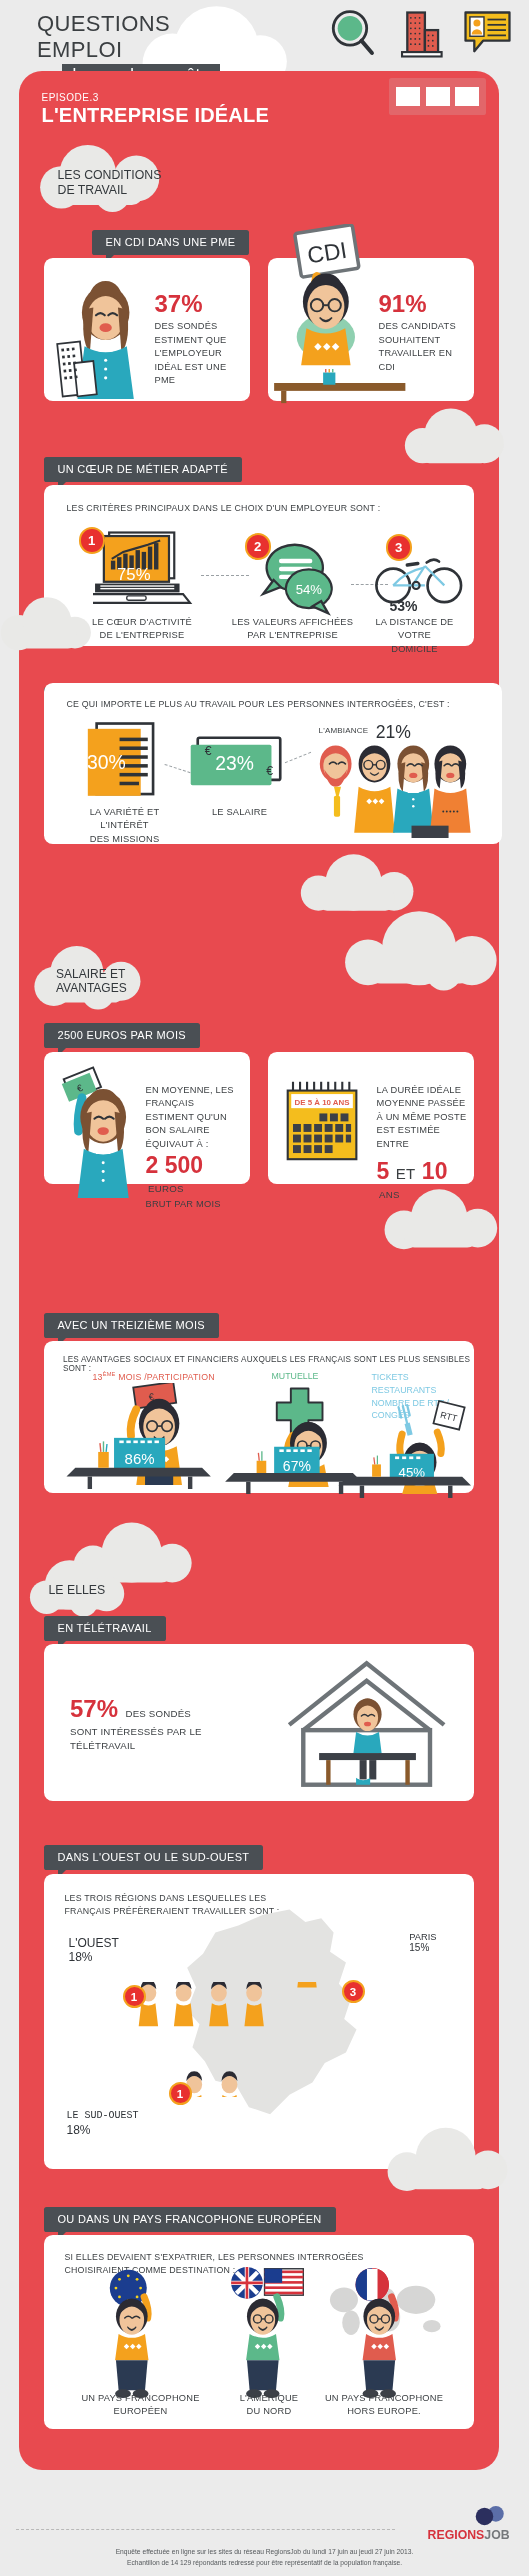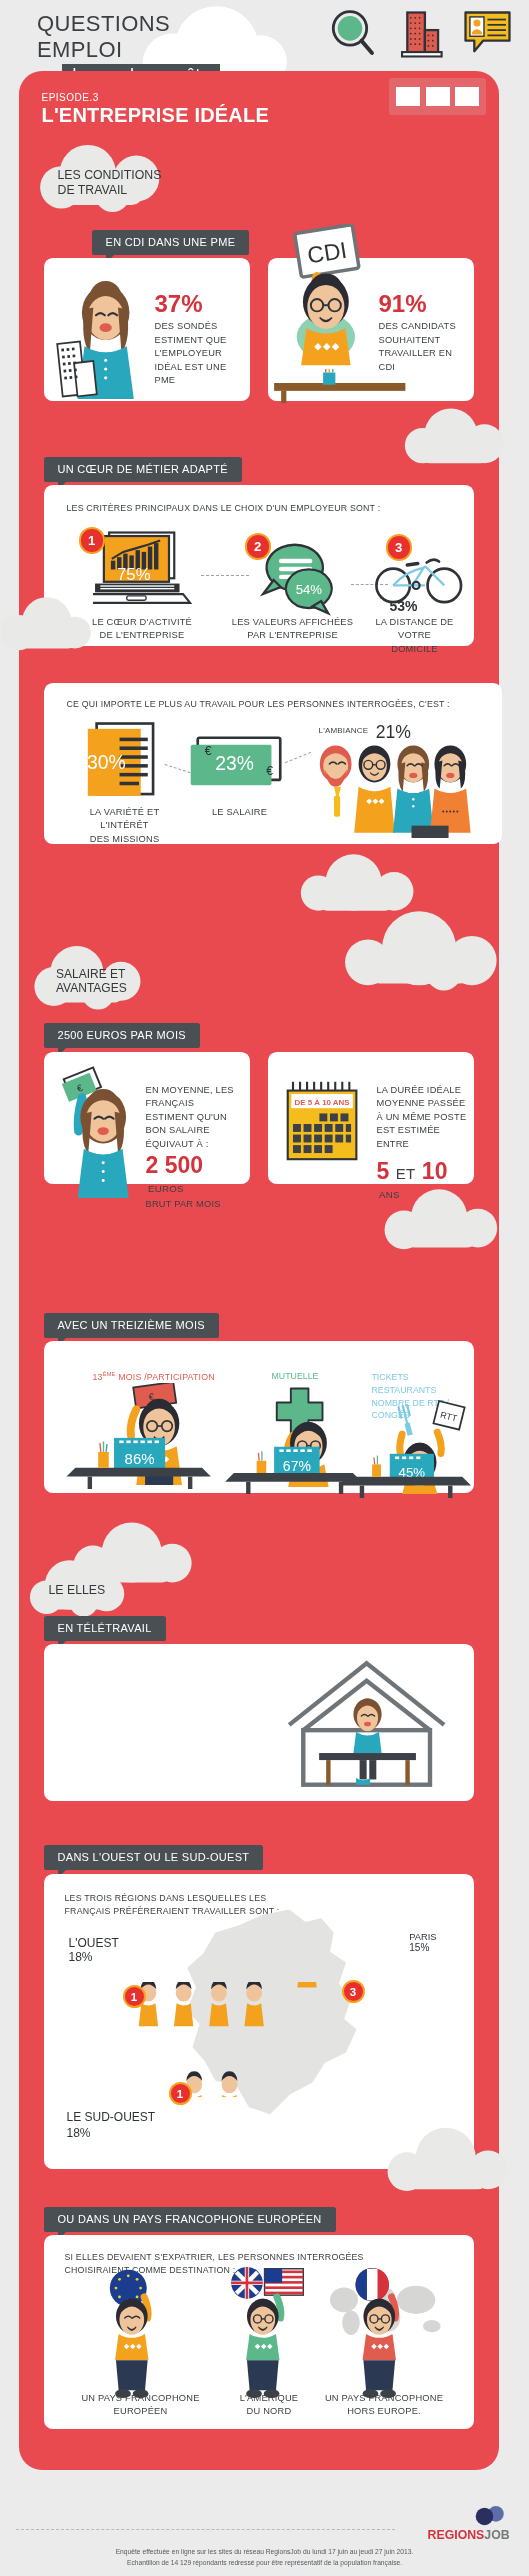--- a/index.html
+++ b/index.html
@@ -578,20 +578,21 @@
     <svg width="132" height="74" style="position:absolute;right:-7px;top:1113px;" viewBox="0 0 150 84">
       <circle cx="74" cy="38" r="32" fill="#e9e9e7"></circle>
       <circle cx="118" cy="50" r="22" fill="#e9e9e7"></circle>
       <circle cx="34" cy="52" r="22" fill="#e9e9e7"></circle>
       <rect x="34" y="42" width="84" height="30" rx="12" fill="#e9e9e7"></rect>
     </svg>
 
     <div class="tag" style="left:25px;top:1242px;">AVEC UN TREIZIÈME MOIS</div>
 
     <div class="panel" style="left:25px;top:1270px;width:430px;height:152px;">
+      <div class="lead" style="position:absolute;left:19.4px;top:14px;font-size:8.2px;">LES AVANTAGES SOCIAUX ET FINANCIERS AUXQUELS  LES FRANÇAIS SONT  LES PLUS SENSIBLES SONT :</div>
 
       <div style="position:absolute;left:49px;top:30px;font-size:8.8px;color:#e05c4e;letter-spacing:0.2px;">
         <span>13</span><sup style="font-size:5.7px;">ÈME</sup><span> MOIS /PARTICIPATION</span>
       </div>
       <div style="position:absolute;left:228px;top:30px;font-size:8.8px;color:#5cb88a;">MUTUELLE</div>
       <div style="position:absolute;left:328px;top:30px;font-size:8.8px;color:#7ec9e3;line-height:1.45;">
         <div>TICKETS RESTAURANTS</div>
         <div>NOMBRE DE RTT / CONGÉS</div>
       </div>
 
@@ -719,20 +720,25 @@
         <circle cx="28" cy="42" r="19" fill="#e9e9e7"></circle>
         <circle cx="70" cy="48" r="16" fill="#e9e9e7"></circle>
         <rect x="24" y="28" width="74" height="28" rx="11" fill="#e9e9e7"></rect>
       </svg>
       <div style="position:absolute;left:26.5px;top:23px;color:#33383c;font-size:12.3px;font-weight:500;">LE ELLES</div>
     </div>
 
     <div class="tag" style="left:25px;top:1545px;">EN TÉLÉTRAVAIL</div>
 
     <div class="panel" style="left:25px;top:1573px;width:430px;height:157px;">
+      <div style="position:absolute;left:26.5px;top:51px;width:185px;">
+        <span class="pct" style="font-size:24px;">57%</span>
+        <span class="cap" style="font-size:9.7px;margin-left:3.5px;">DES SONDÉS</span>
+        <div class="cap" style="font-size:9.7px;margin-top:1.8px;">SONT INTÉRESSÉS PAR LE TÉLÉTRAVAIL</div>
+      </div>
 
       <svg width="220" height="150" style="position:absolute;left:210px;top:5.3px;" viewBox="0 0 250 170">
         <path d="M40 86 L128 16 L216 86" fill="none" stroke="#6e7478" stroke-width="5"></path>
         <path d="M56 92 L128 36 L200 92" fill="none" stroke="#6e7478" stroke-width="5"></path>
         <rect x="56" y="92" width="144" height="62" fill="none" stroke="#6e7478" stroke-width="5"></rect>
 
         <rect x="74" y="118" width="110" height="8" fill="#3c4047"></rect>
         <rect x="82" y="126" width="5" height="28" fill="#8a5a2b"></rect>
         <rect x="172" y="126" width="5" height="28" fill="#8a5a2b"></rect>
 
@@ -770,21 +776,21 @@
         <div style="font-size:12px;color:#2f3338;">L'OUEST</div>
         <div style="font-size:12px;color:#2f3338;">18%</div>
       </div>
 
       <div style="position:absolute;right:37px;top:58px;text-align:left;">
         <div style="font-size:9.3px;color:#2f3338;">PARIS</div>
         <div style="font-size:10px;color:#2f3338;">15%</div>
       </div>
 
       <div style="position:absolute;left:23px;top:236px;">
-        <div style="font-size:12px;color:#2f3338;">LE SUD-OUEST</div>
+        <div style="font-size:10px;color:#2f3338;font-family:Liberation Mono, monospace;">LE SUD-OUEST</div>
         <div style="font-size:12px;color:#2f3338;margin-top:1.8px;">18%</div>
       </div>
 
       <div class="medal" style="left:79px;top:111px;width:23px;height:23px;font-size:11.5px;">1</div>
       <div class="medal" style="left:298px;top:106px;width:23px;height:23px;font-size:11.5px;">3</div>
       <div class="medal" style="left:125px;top:208px;width:23px;height:23px;font-size:11.5px;">1</div>
 
       <svg width="282" height="115" style="position:absolute;left:85px;top:108px;" viewBox="0 0 320 130">
         <g fill="#f4a11d">
           <g transform="translate(0,0)">

